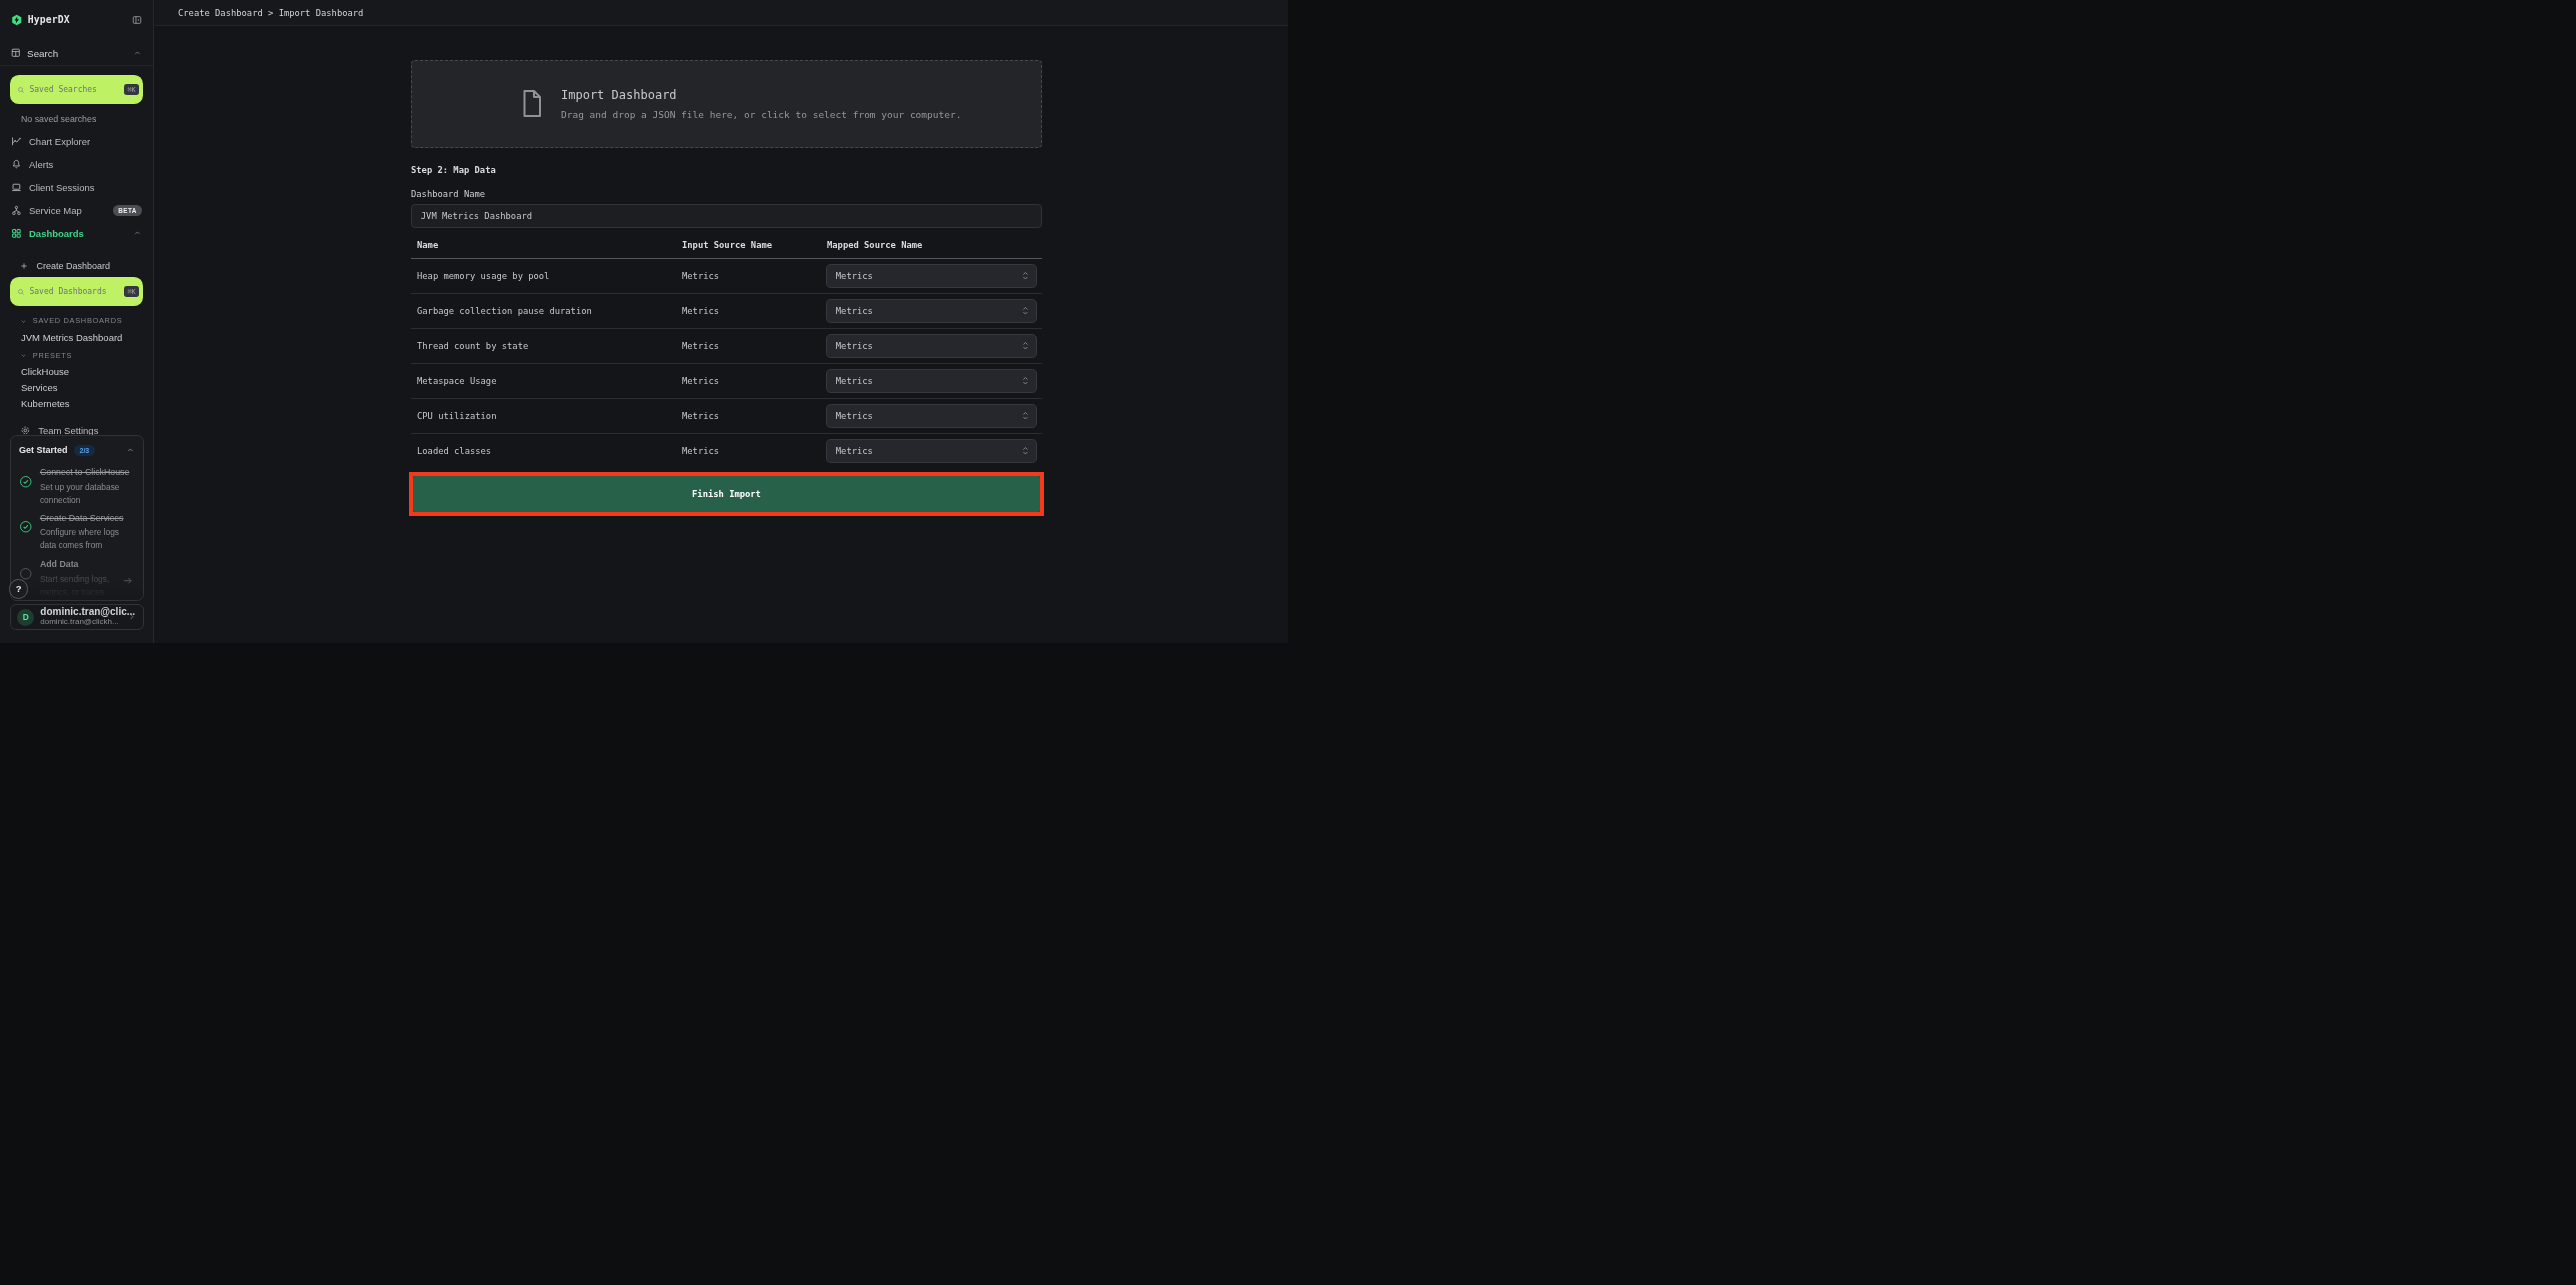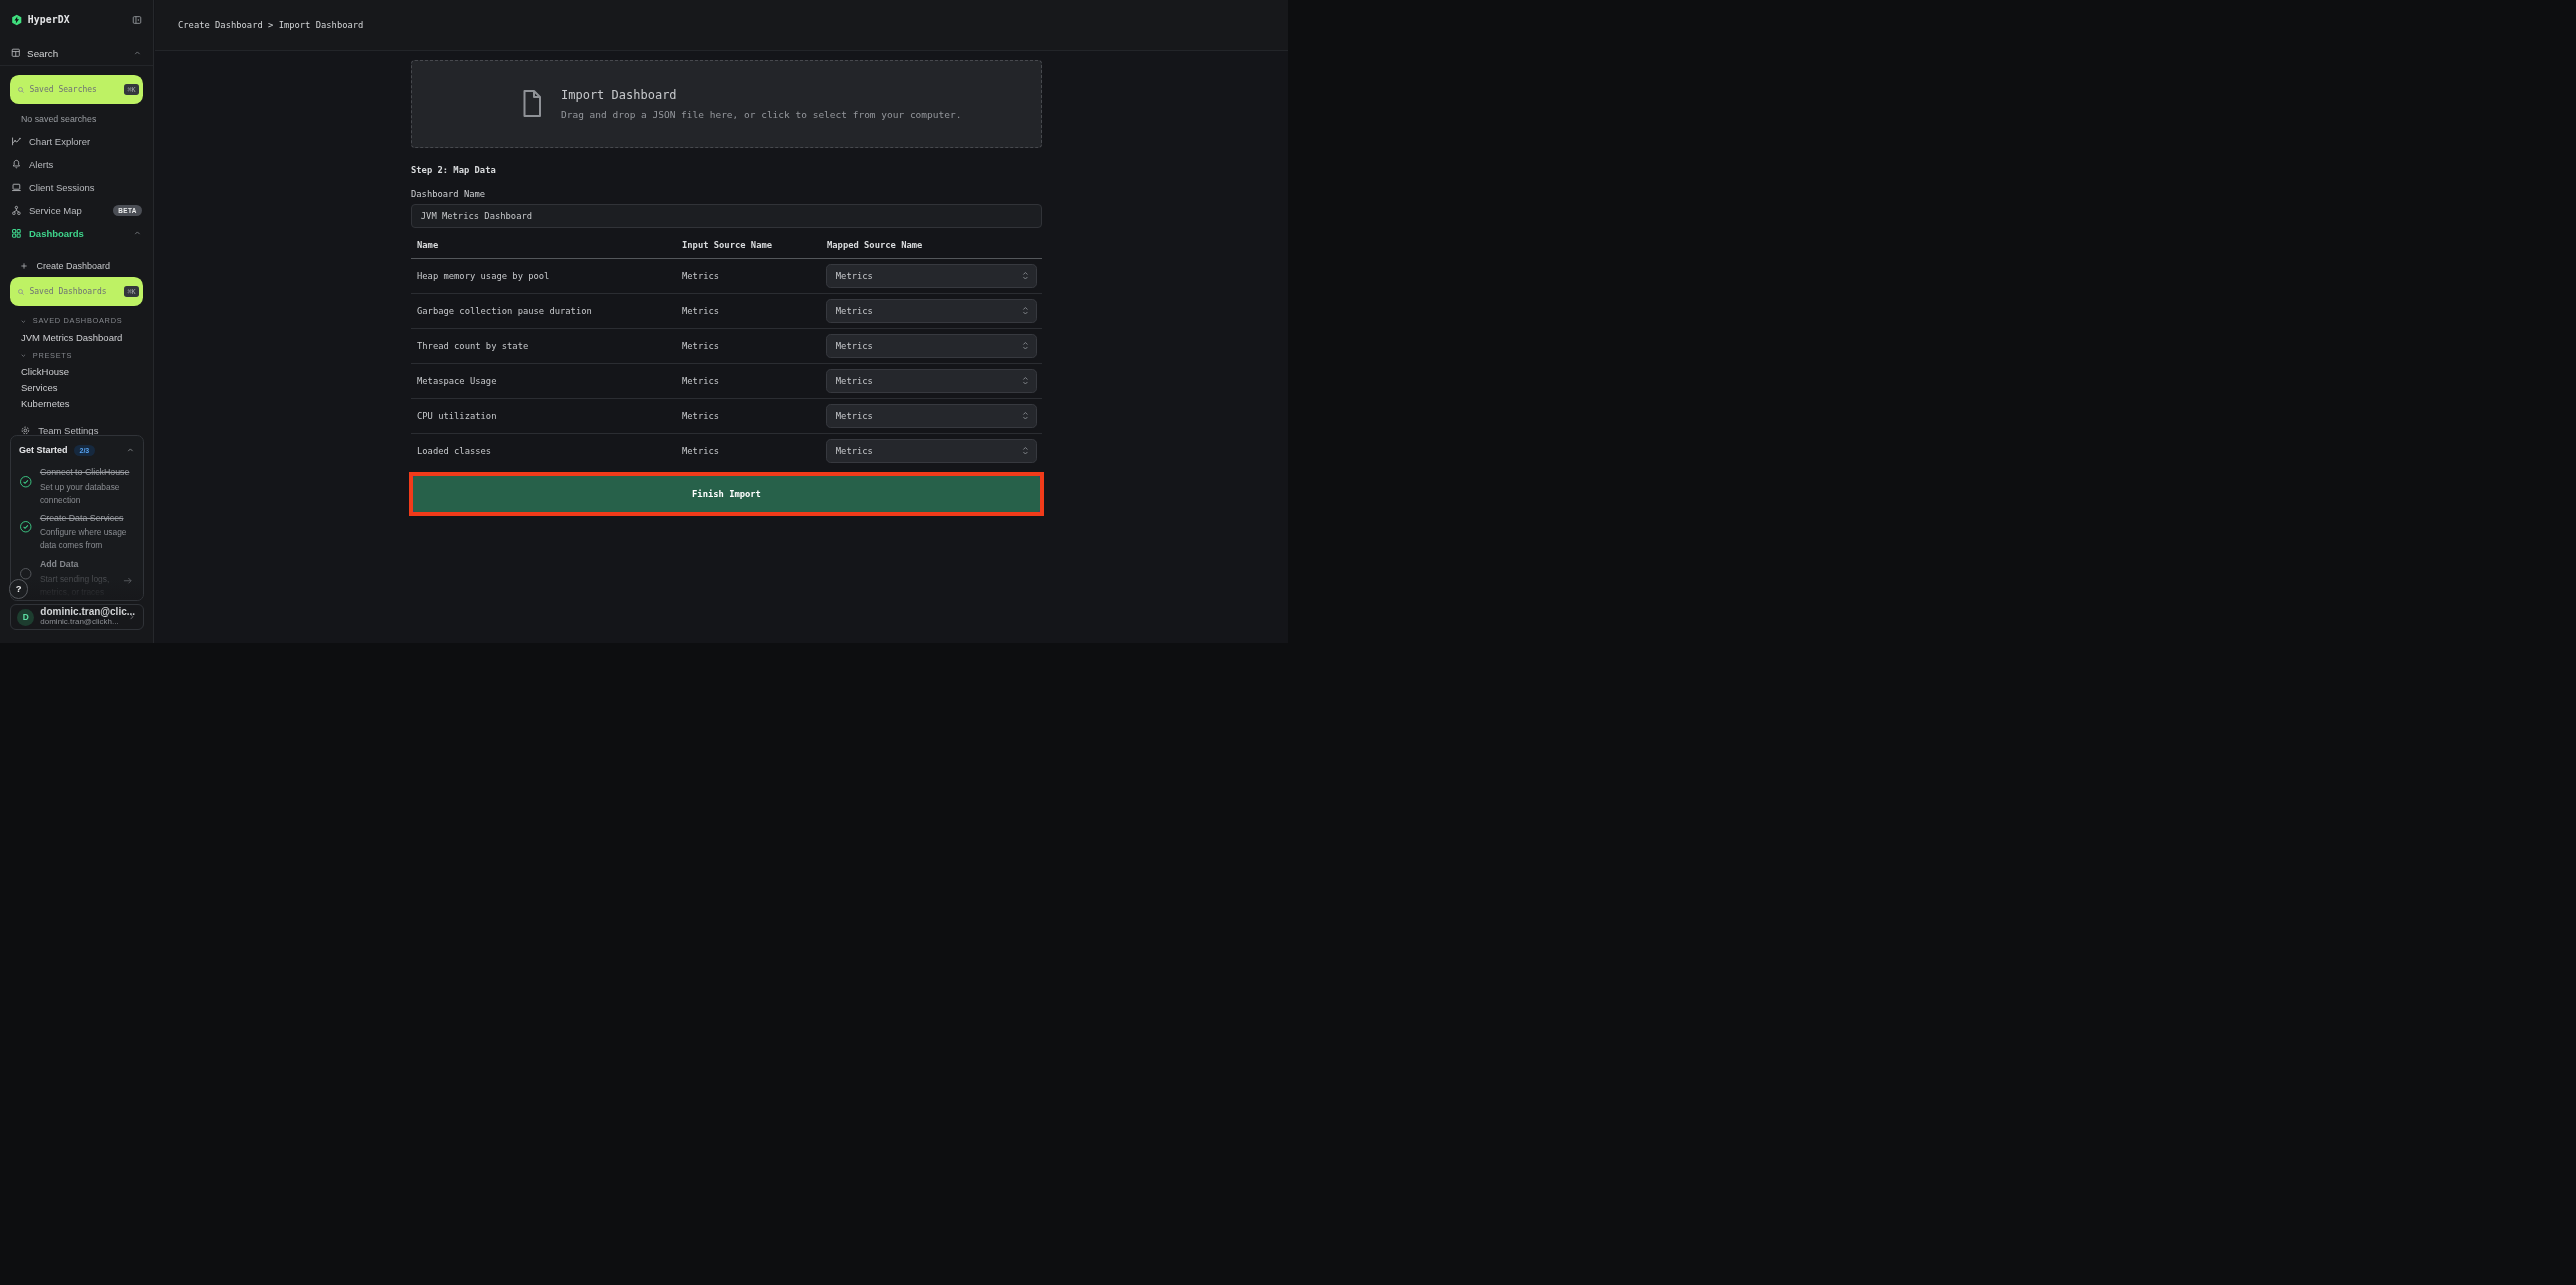--- a/index.html
+++ b/index.html
@@ -82,21 +82,21 @@
              border-radius:6px;display:flex;align-items:center;padding:0 6.8px;box-sizing:border-box;
              background:#17181b;cursor:pointer;z-index:5;}
   .avatar{width:17px;height:17px;border-radius:50%;background:#1d3d2f;color:#5fe0a4;font-size:8.4px;
           font-weight:bold;display:flex;align-items:center;justify-content:center;flex:none;}
   .u-txt{margin-left:6px;min-width:0;}
   .u-name{font-size:10px;font-weight:bold;color:#d2d4d6;line-height:10px;white-space:nowrap;}
   .u-mail{font-size:8px;color:#8d9095;line-height:9.5px;white-space:nowrap;}
   .u-chev{margin-left:auto;color:#8d9095;display:flex;}
 
   
-  .topbar{position:absolute;left:155px;top:0;right:0;height:51px;background:#17181b;
+  .topbar{position:absolute;left:155px;top:0;right:0;height:26px;background:#17181b;
           border-bottom:0.7px solid #232529;display:flex;align-items:center;box-sizing:border-box;}
   .breadcrumb{margin-left:23px;font-family:"DejaVu Sans Mono",monospace;font-size:8.8px;color:#d2d4d6;}
 
   
   .content{position:absolute;left:411px;top:39px;width:631px;}
 
   .dropzone{margin-top:21px;height:88px;background:#232529;border:1.4px dashed #47494e;
             border-radius:4px;display:flex;align-items:center;box-sizing:border-box;cursor:pointer;}
   .dz-inner{display:flex;align-items:center;gap:17px;margin-left:108px;}
   .dz-icon{color:#8f9297;display:flex;flex:none;}
@@ -324,21 +324,21 @@
 
       <div class="gs-item" style="margin-top:4px;">
         <span class="gs-check">
           <svg width="13.5" height="13.5" viewBox="0 0 24 24" fill="none" stroke="#3ed48b">
               <circle cx="12" cy="12" r="9.3" stroke-width="1.6"></circle>
               <path d="M8.2 12.4 10.7 14.9 15.8 9.6" stroke-width="1.8"></path>
             </svg>
         </span>
         <span class="gs-txt">
           <span class="gs-t done">Create Data Services</span>
-          <div class="gs-s">Configure where usage data comes from</div>
+          <div class="gs-s">Configure where logs data comes from</div>
         </span>
       </div>
 
       <div class="gs-item todo" style="margin-top:5.4px;">
         <span class="gs-check">
           <svg width="13.5" height="13.5" viewBox="0 0 24 24" fill="none" stroke="#5a5d62">
               <circle cx="12" cy="12" r="9.3" stroke-width="1.6"></circle>
             </svg>
         </span>
         <span class="gs-txt">

